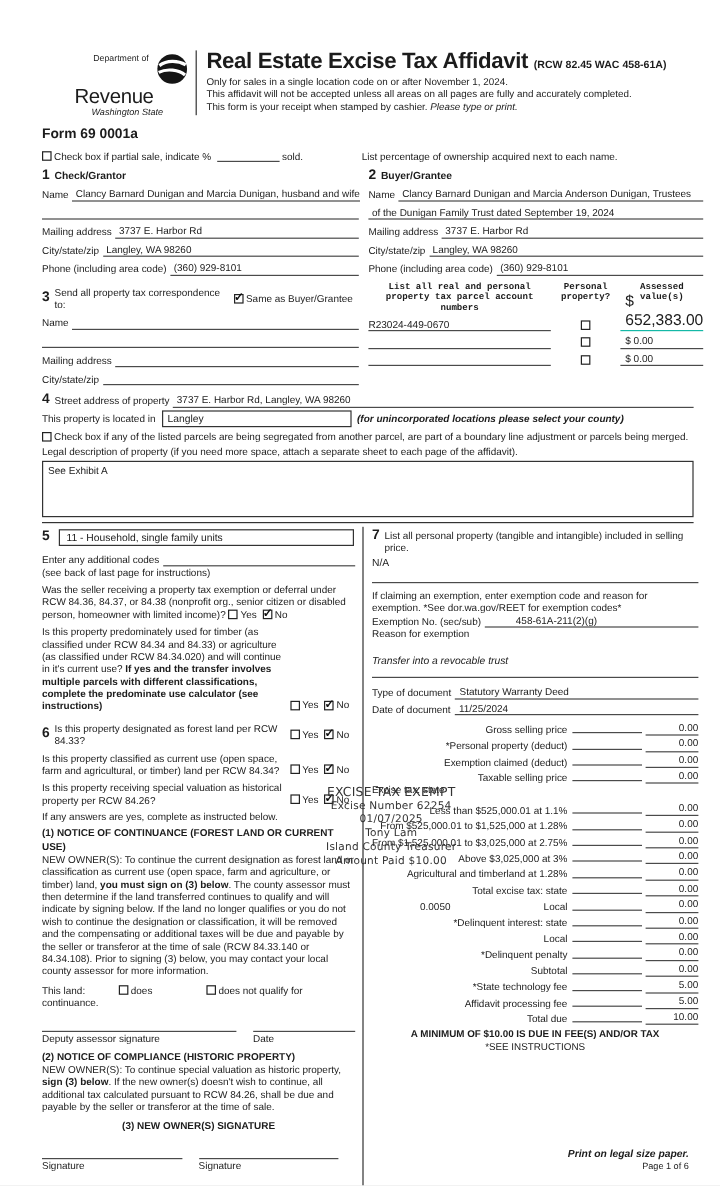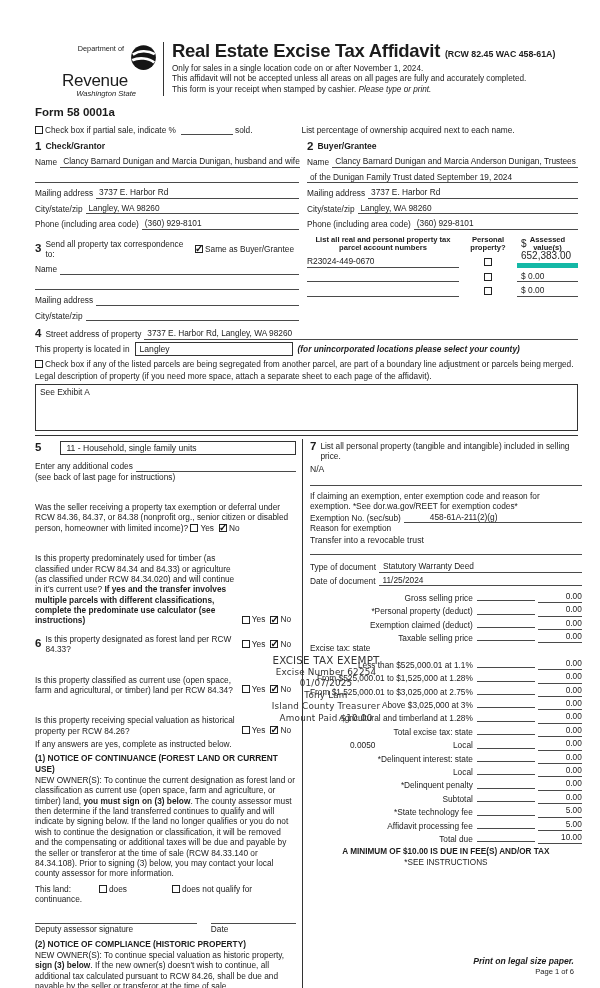--- a/index.html
+++ b/index.html
@@ -37,34 +37,34 @@
   .ftitle { font-weight:bold; font-size:18.5px; line-height:1; letter-spacing:-0.3px; }
   .ftitle small { font-weight:bold; font-size:8.8px; letter-spacing:0; }
   .intro { font-size:8.2px; margin-top:3px; line-height:1.3; }
   
   .cols { display:flex; }
   .lc { width:264px; flex:none; }
   .rc { flex:1; margin-left:8px; }
   .fieldrow { display:flex; align-items:flex-end; height:15.5px; }
   
   .ptable { font-size:7.6px; }
-  .phead { display:flex; font-weight:bold; text-align:center; line-height:1.15; }
+  .phead { display:flex; font-weight:bold; text-align:center; line-height:1.15;font-family:Liberation Mono, monospace; }
   .prow { display:flex; align-items:flex-end; height:14.5px; }
   .pc1 { width:152px; }
   .pc2 { width:58px; text-align:center; }
   .pc3 { flex:1; }
   
   .locbox { border:1.2px solid #333; width:158px; height:14px; padding:1px 4px; margin:0 5px; font-size:8.6px; }
   .legalbox { border:1.2px solid #333; height:47px; padding:2px 4px; margin-top:2px; font-size:8.4px; }
   
   .cols57 { display:flex; border-top:1.2px solid #333; margin-top:4px; padding-top:3px; }
   .lc57 { width:268px; flex:none; border-right:1.2px solid #333; padding-right:6px; padding-top:2px; }
   .rc57 { flex:1; padding-left:7px; padding-top:2px; }
-  .codebox { border:1.2px solid #333; width:246px; padding:1px 5px; font-size:8.6px; margin-left:15px; }
-  .q { display:flex; align-items:flex-end; margin-top:20px; }
+  .codebox { border:1.2px solid #333; width:246px; padding:1px 5px; font-size:8.6px; margin-left:4px; }
+  .q { display:flex; align-items:flex-end; margin-top:4px; }
   .qtxt { flex:1; padding-right:4px; }
   .smallnote { margin-top:3px; }
   .ntitle { font-weight:bold; margin-top:4px; }
   .para { text-align:left; margin-top:1px; }
   .landrow { display:flex; align-items:center; margin-top:5px; }
   .sigpair { display:flex; margin-top:12px; }
   .sigcol { flex:1; margin-right:14px; }
   .sigline { border-bottom:1px solid #4a4a4a; height:10px; }
   .osig { text-align:center; font-weight:bold; margin-top:6px; }
   
@@ -100,21 +100,21 @@
           <div class="wast">Washington State</div>
         </div>
         <span style="margin-left:-14px;">
           <svg width="27" height="27" viewBox="0 0 24 24">
             <circle cx="12" cy="12" r="11" fill="#151515"></circle>
             <path d="M2.5 9.5 C8 5.5 16 5.5 22 9" stroke="#fff" stroke-width="2.4" fill="none"></path>
             <path d="M2 14.5 C8 11.5 17 12.5 21.5 16.5" stroke="#fff" stroke-width="2.4" fill="none"></path>
           </svg>
         </span>
       </div>
-      <div class="formno">Form 58 0001a</div>
+      <div class="formno">Form 69 0001a</div>
     </div>
     <div class="hdiv"></div>
     <div class="titleblk">
       <div class="ftitle"><span>Real Estate Excise Tax Affidavit</span> <small>(RCW 82.45 WAC 458-61A)</small></div>
       <div class="intro">
         <div>Only for sales in a single location code on or after November 1, 2024.</div>
         <div>This affidavit will not be accepted unless all areas on all pages are fully and accurately completed.</div>
         <div><span>This form is your receipt when stamped by cashier. </span><span class="it">Please type or print.</span></div>
       </div>
     </div>
@@ -204,21 +204,21 @@
 
       <div class="ptable" style="margin-top:6px;">
         <div class="phead">
           <div class="pc1">List all real and personal property tax parcel account numbers</div>
           <div class="pc2">Personal property?</div>
           <div class="pc3">Assessed value(s)</div>
         </div>
         <div class="prow">
           <div class="pc1" style="border-bottom:1px solid #4a4a4a; font-size:8.4px;">R23024-449-0670</div>
           <div class="pc2"><span class="cb"></span></div>
-          <div class="pc3" style="border-bottom:5px solid #14b8a6; font-size:10px; padding-left:4px;">$ 652,383.00</div>
+          <div class="pc3" style="border-bottom:1px solid #14b8a6; font-size:13px; padding-left:4px;">$ 652,383.00</div>
         </div>
         <div class="prow">
           <div class="pc1" style="border-bottom:1px solid #4a4a4a;"></div>
           <div class="pc2"><span class="cb"></span></div>
           <div class="pc3" style="border-bottom:1px solid #4a4a4a; font-size:8.4px; padding-left:4px;">$ 0.00</div>
         </div>
         <div class="prow">
           <div class="pc1" style="border-bottom:1px solid #4a4a4a;"></div>
           <div class="pc2"><span class="cb"></span></div>
           <div class="pc3" style="border-bottom:1px solid #4a4a4a; font-size:8.4px; padding-left:4px;">$ 0.00</div>
@@ -367,21 +367,21 @@
       </div>
       <div style="margin-top:3px; font-size:8.6px;">N/A</div>
       <div class="hr" style="margin-top:10px;"></div>
 
       <div style="margin-top:5px;">If claiming an exemption, enter exemption code and reason for exemption. *See dor.wa.gov/REET for exemption codes*</div>
       <div class="row">
         <span class="lbl">Exemption No. (sec/sub)</span>
         <span class="fill"><span class="lbl" style="padding-left:26px;">458-61A-211(2)(g)</span></span>
       </div>
       <div>Reason for exemption</div>
-      <div style="margin-top:2px; font-size:8.6px;">Transfer into a revocable trust</div>
+      <div style="margin-top:12px; font-size:8.6px;font-style:italic;">Transfer into a revocable trust</div>
       <div class="hr" style="margin-top:8px;"></div>
 
       <div class="row" style="margin-top:6px;">
           <span class="lbl">Type of document</span>
           <span class="fill"><span class="lbl" style="padding-left:4px;">Statutory Warranty Deed</span></span>
         </div>
       <div class="row" style="margin-top:2px;">
           <span class="lbl">Date of document</span>
           <span class="fill"><span class="lbl" style="padding-left:4px;">11/25/2024</span></span>
         </div>

